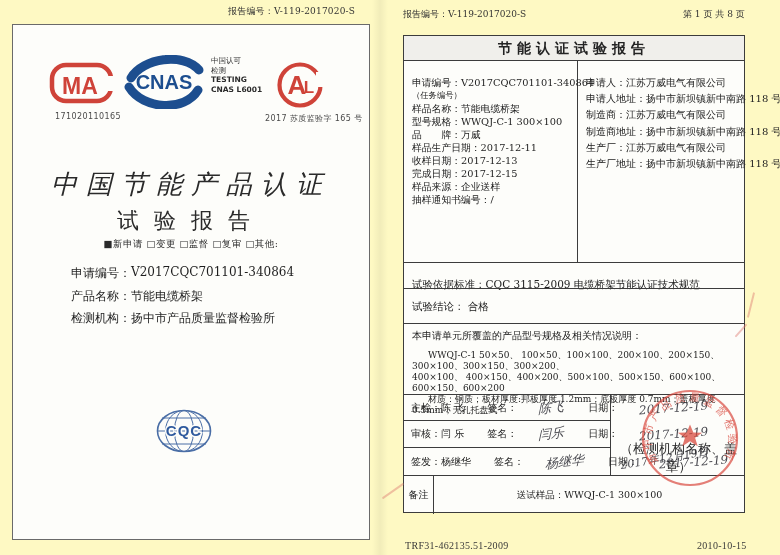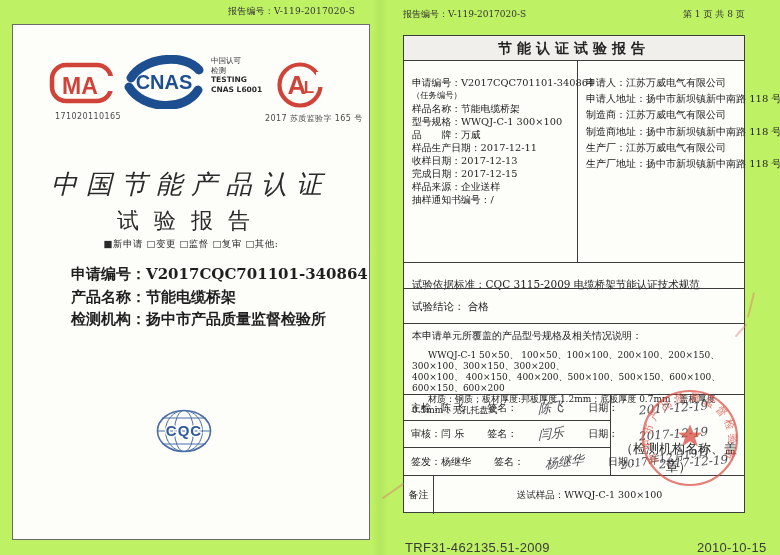--- a/index.html
+++ b/index.html
@@ -1,18 +1,18 @@
 <!DOCTYPE html>
 <html><head>
 <meta charset="utf-8">
 <style>
   html,body{margin:0;padding:0;background:#ffffff;}
   .screen{
     position:relative;width:780px;height:555px;overflow:hidden;
-    background:#bef264;
+    background:#fef9c3;
     font-family:"DejaVu Serif","Liberation Serif",serif;
     color:#222;
   }
   .abs{position:absolute;}
   .gutter{
     position:absolute;left:372px;top:0;width:16px;height:555px;
     background:linear-gradient(90deg,transparent,rgba(0,0,0,0.05),transparent);
   }
   
   .page-left{
@@ -20,21 +20,21 @@
     border:1px solid #6a6a6a;background:#fdfdfa;
   }
   .report-no{font-size:9px;color:#333;letter-spacing:.2px;}
   .logo-num{font-size:8px;color:#4a4a4a;letter-spacing:.4px;font-family:"DejaVu Sans","Liberation Sans",sans-serif;}
   .cnas-side{font-size:7.5px;line-height:9.5px;color:#2b2b2b;font-family:"DejaVu Sans","Liberation Sans",sans-serif;}
   .cnas-side .b{font-weight:bold;}
   .big-title{width:100%;text-align:center;font-weight:500;color:#2a2a2a;}
   .t1{font-size:26px;letter-spacing:9px;font-style:italic;}
   .t2{font-size:22px;letter-spacing:15px;}
   .chk-row{width:100%;text-align:center;font-size:9.5px;letter-spacing:.5px;color:#2a2a2a;}
-  .lfield{display:flex;font-size:15px;height:22.5px;color:#1f1f1f;font-weight:bold;}
+  .lfield{display:flex;font-size:12px;height:22.5px;color:#1f1f1f;}
   .lfield .lab{white-space:pre;}
   
   .hdr-sm{font-size:9px;color:#333;}
   .rtable{
     position:absolute;left:403px;top:35px;width:342px;height:478px;
     border:1px solid #3c3c3c;background:#fdfdfa;box-sizing:border-box;
   }
   .titlebar{
     position:absolute;left:0;top:0;width:100%;height:25px;box-sizing:border-box;
     border-bottom:1px solid #3c3c3c;background:#f0efeb;
@@ -64,21 +64,21 @@
   }
   .hand-sig{font-size:13px;transform:rotate(-7deg) skewX(-6deg);margin:0 2px;}
   .hand-date{font-size:12px;transform:rotate(-4deg);margin-left:2px;}
   .stamp-note{position:absolute;left:207px;top:404px;width:135px;text-align:center;font-size:13px;color:#2a2a2a;}
   .stamp-date{position:absolute;left:216px;top:415px;font-size:11px;transform:rotate(-9deg);}
   .remarkrow{top:439px;height:50px;}
   .remark-label{position:absolute;left:0;top:0;width:30px;height:38px;box-sizing:border-box;
     border-right:1px solid #3c3c3c;display:flex;align-items:center;justify-content:center;font-size:10px;}
   .remark-val{position:absolute;left:30px;top:0;width:311px;height:38px;display:flex;
     align-items:center;justify-content:center;font-size:9.5px;}
-  .footer-sm{font-size:13px;color:#3a3a3a;font-family:Liberation Sans, sans-serif;letter-spacing:.3px;}
+  .footer-sm{font-size:10px;color:#3a3a3a;font-family:Liberation Serif, serif;letter-spacing:.3px;}
   .stamp-svg{position:absolute;left:638px;top:386px;pointer-events:none;}
   .red-mark{position:absolute;background:#dd7b72;opacity:.45;border-radius:2px;}
   svg text{font-family:"Liberation Sans","DejaVu Sans",sans-serif;}
 </style>
 </head>
 <body>
 
 <div class="screen">
   <div class="gutter"></div>
 

